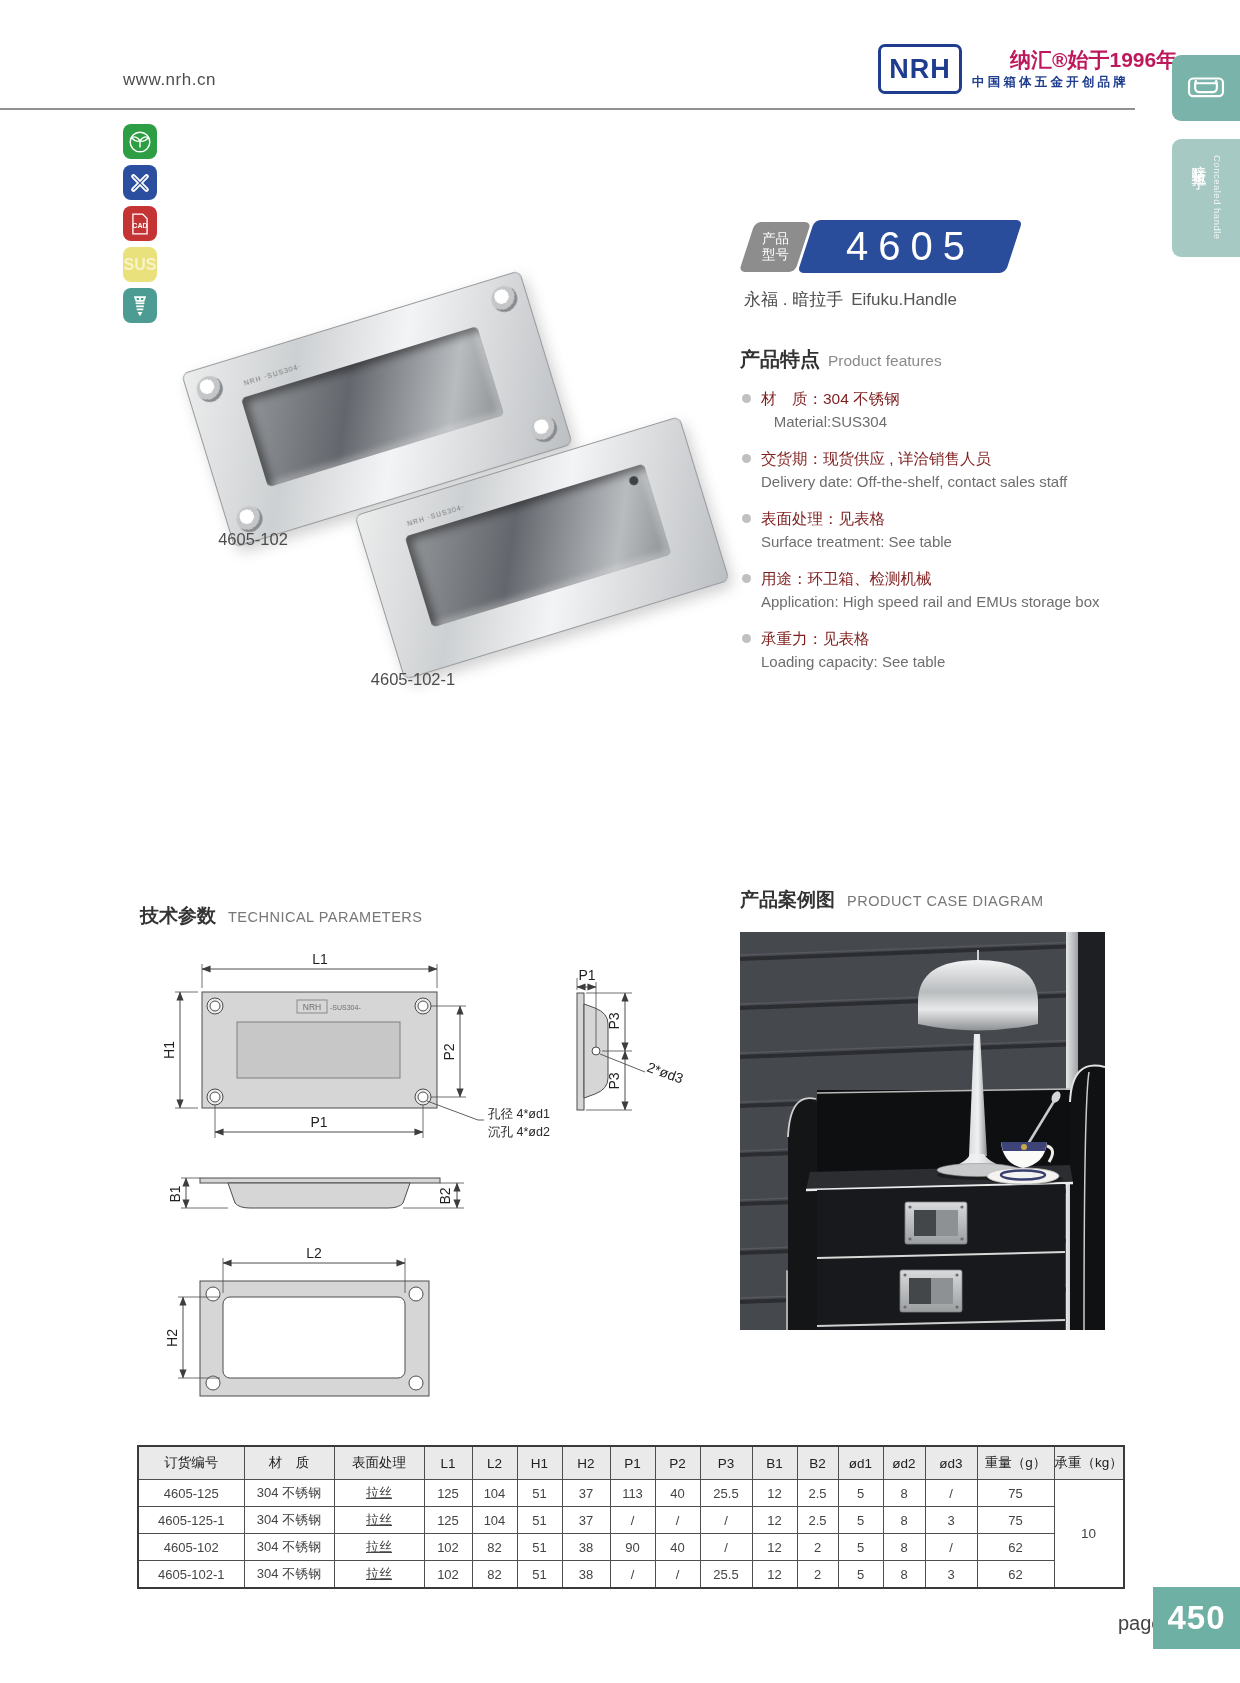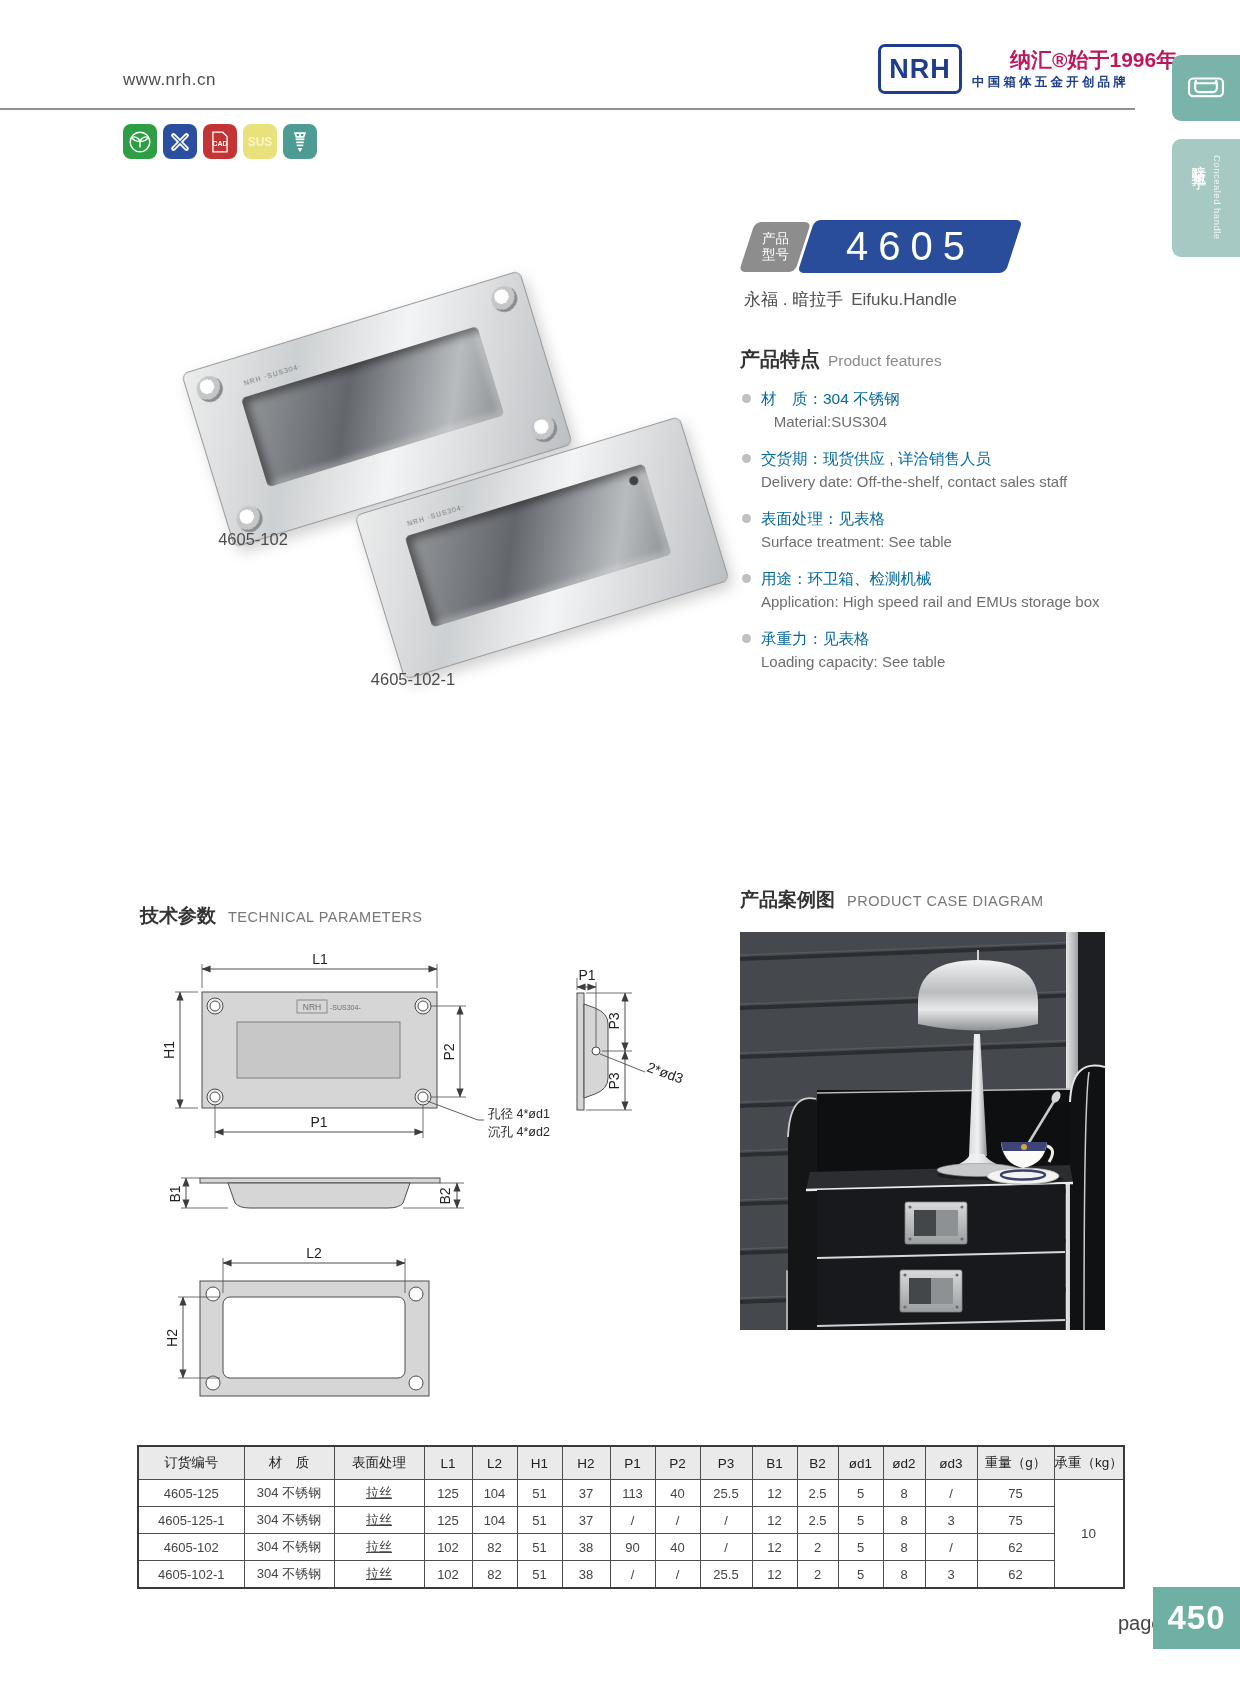--- a/index.html
+++ b/index.html
@@ -50,21 +50,21 @@
          background:radial-gradient(circle at 42% 38%, #ffffff 0 32%, #c4c6c8 33% 58%, #898c8f 59% 74%, #dcdde0 75%);}
   .stamp{position:absolute;font-size:7px;color:#77797c;letter-spacing:1px;}
   .photo-label{font-size:16.5px;color:#4c4c4c;text-align:center;width:170px;}
 
   
   #features{left:740px;top:346px;width:390px;}
   #features h3{margin:0 0 4px 0;font-size:20px;color:#333;}
   #features h3 .en{font-weight:normal;font-size:15.5px;color:#8a8a8a;margin-left:8px;}
   .feature-item{display:flex;margin-top:14px;}
   .bullet{flex:0 0 9px;width:9px;height:9px;border-radius:50%;background:#c0c0c0;margin:7px 10px 0 2px;}
-  .feature-item .cn{font-size:15.5px;color:#0369a1;line-height:23px;}
+  .feature-item .cn{font-size:15.5px;color:#7f1d1d;line-height:23px;}
   .feature-item .en{font-size:15px;color:#6e6e6e;line-height:23px;text-align:center;}
 
   
   .sec-head{display:flex;align-items:baseline;gap:12px;}
   .sec-head .cn{font-size:19px;font-weight:bold;color:#333;}
   .sec-head .en{font-size:14.5px;color:#777;letter-spacing:.5px;}
 
   
   #spec-table{left:137px;top:1445px;border-collapse:collapse;table-layout:fixed;}
   #spec-table th,#spec-table td{border:1px solid #4e4e4e;text-align:center;padding:0;overflow:hidden;white-space:nowrap;}
@@ -88,21 +88,21 @@
 <div id="page">
 
   <div class="abs" id="site-url">www.nrh.cn</div>
   <div class="abs" id="top-divider"></div>
   <div class="abs" id="logo-box">
       <span>NRH</span>
     </div>
   <div class="abs" id="brand-cn">纳汇®始于1996年</div>
   <div class="abs" id="brand-sub">中国箱体五金开创品牌</div>
 
-  <div class="abs" style="left:123px;top:124px;display:flex;gap:6px;">
+  <div class="abs" style="left:123px;top:124px;display:flex;gap:6px;flex-direction:column;">
     <div class="cert" style="background:#2e9e44;">
       <svg width="24" height="24" viewBox="0 0 22 22">
           <g stroke="#fff" fill="none" stroke-width="1.3">
         <circle cx="11" cy="11" r="9"></circle>
             <path d="M11,16 V10 M11,10 C9,6 5,5.5 3.8,7.5 C6,10 9,10.8 11,10 M11,10 C13,6 17,5.5 18.2,7.5 C16,10 13,10.8 11,10"></path>
           </g>
         </svg>
     </div>
     <div class="cert" style="background:#2b4f9e;">
       <svg width="24" height="24" viewBox="0 0 22 22">
@@ -116,21 +116,21 @@
           </g>
         </svg>
     </div>
     <div class="cert" style="background:#c43434;">
       <svg width="24" height="24" viewBox="0 0 22 22">
           <path d="M4.5,2 h9 l4,4 v14 h-13 z" fill="none" stroke="#fff" stroke-width="1.2"></path>
         <text x="11" y="14.5" text-anchor="middle" fill="#fff" font-size="6.5" font-weight="bold">CAD</text>
         </svg>
     </div>
     <div class="cert" style="background:#e9e17b;">
-      <span class="t" style="color:#f8f4ca;font-size:12px;">SUS</span>
+      <span class="t" style="color:#f8f4ca;font-size:16px;">SUS</span>
     </div>
     <div class="cert" style="background:#4d9c94;">
       <svg width="24" height="24" viewBox="0 0 22 22">
           <g stroke="#fff" stroke-width="1.6" fill="none">
         <path d="M6.5,2.8 h9 l-1.2,3.6 h-6.6 z"></path>
             <line x1="11" y1="2.8" x2="11" y2="6.4"></line>
         <line x1="7" y1="8.5" x2="15" y2="8.5"></line>
             <line x1="7.5" y1="11.3" x2="14.5" y2="11.3"></line>
         <line x1="8" y1="14.1" x2="14" y2="14.1"></line>
             <path d="M8.8,16.5 L11,20.5 L13.2,16.5 Z" fill="#fff" stroke="none"></path>

